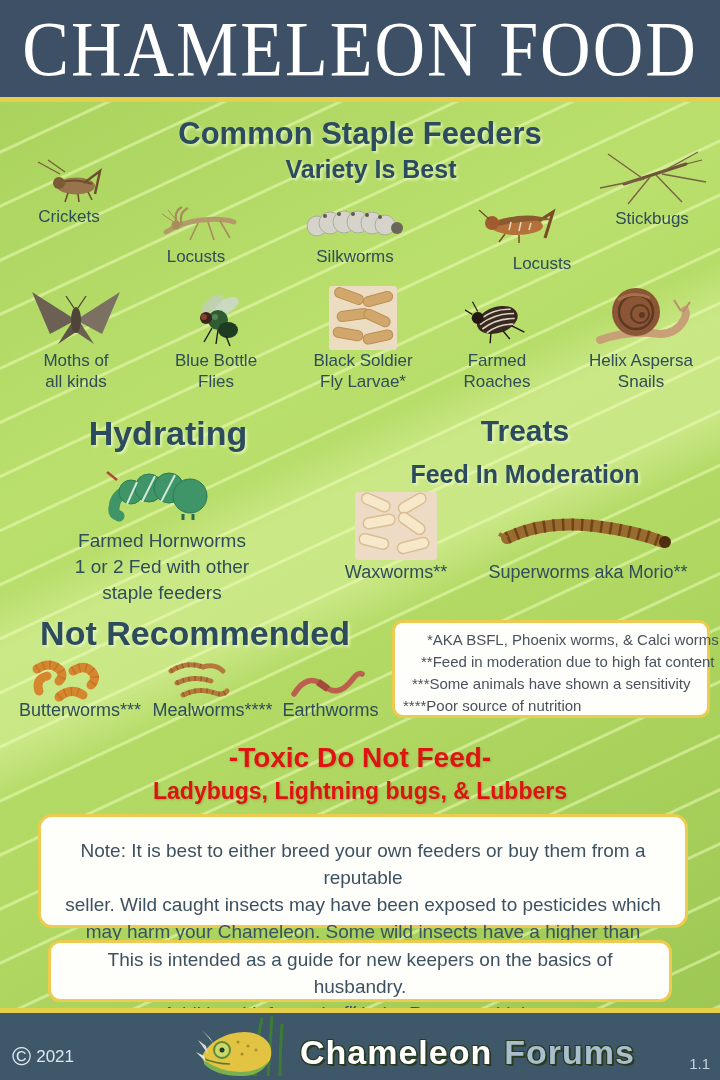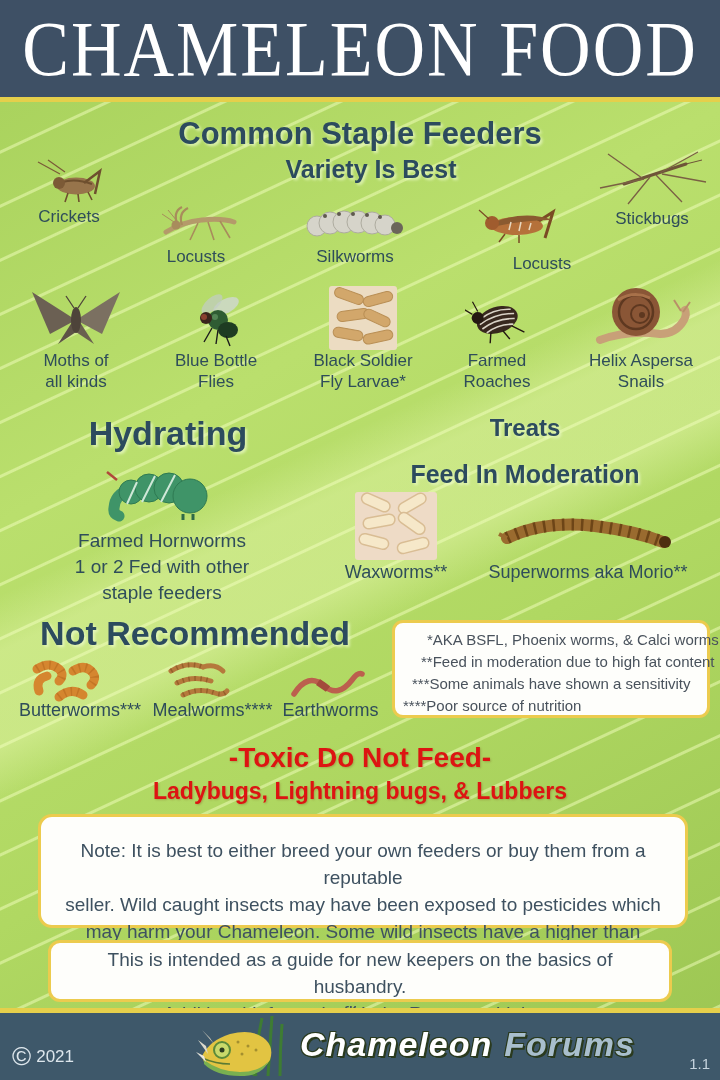--- a/index.html
+++ b/index.html
@@ -173,21 +173,21 @@
         <circle cx="74" cy="26" r="15"></circle>
         <circle cx="95" cy="34" r="17"></circle>
     </g>
     <path d="M42,20 L32,42 M60,14 L47,40 M80,13 L66,40" stroke="#cfe8d8" stroke-width="2"></path>
     <path d="M88,52 L88,58 M98,52 L98,58" stroke="#2e6a48" stroke-width="3"></path>
   </svg>
   <div class="abs cap" style="left:52px;top:528px;width:220px;font-size:19px;line-height:26px;">Farmed Hornworms
 1 or 2 Fed with other
 staple feeders</div>
 
-  <div class="abs h1" style="left:395px;top:414px;width:260px;font-size:24px;">Treats</div>
+  <div class="abs h1" style="left:395px;top:414px;width:260px;font-size:30px;">Treats</div>
   <div class="abs h1" style="left:360px;top:460px;width:330px;font-size:25px;">Feed In Moderation</div>
   <svg class="abs art" style="left:355px;top:492px;" width="82" height="68" viewBox="0 0 82 68">
     <rect width="82" height="68" rx="3" fill="#eedbc6"></rect>
     <g fill="#f6e8c9" stroke="#d9bd94" stroke-width="1.5">
       <rect x="6" y="5" width="30" height="11" rx="5.5" transform="rotate(24 21 10)"></rect>
       <rect x="42" y="6" width="30" height="11" rx="5.5" transform="rotate(-30 57 11)"></rect>
       <rect x="8" y="24" width="32" height="11" rx="5.5" transform="rotate(-10 24 29)"></rect>
       <rect x="42" y="26" width="30" height="11" rx="5.5" transform="rotate(35 57 31)"></rect>
       <rect x="4" y="44" width="30" height="11" rx="5.5" transform="rotate(14 19 49)"></rect>
       <rect x="42" y="48" width="32" height="11" rx="5.5" transform="rotate(-14 58 53)"></rect>
@@ -267,21 +267,21 @@
       <path d="M8,40 L0,36 L10,46 Z" fill="#e9e7dd"></path>
       <path d="M10,30 L2,24 L12,38 Z" fill="#dcd9cc"></path>
       <path d="M14,22 L6,14 L18,28 Z" fill="#cfccbe"></path>
       <g fill="#8a7a28" opacity="0.7">
           <circle cx="42" cy="26" r="1.5"></circle>
           <circle cx="52" cy="30" r="1.5"></circle>
           <circle cx="46" cy="38" r="1.5"></circle>
           <circle cx="60" cy="34" r="1.5"></circle>
         </g>
     </svg>
-    <div class="abs logotext" style="left:300px;top:12px;font-style:italic;">
+    <div class="abs logotext" style="left:300px;top:20px;">
       <span class="logo-cham">Chameleon</span><span class="logo-forums">Forums</span>
     </div>
     <div class="abs copy" style="left:12px;top:28px;">
       <span class="sym">©</span>
       <span class="yr">2021</span>
     </div>
     <div class="abs ver" style="right:10px;top:42px;">1.1</div>
   </footer>
 
 </div>

